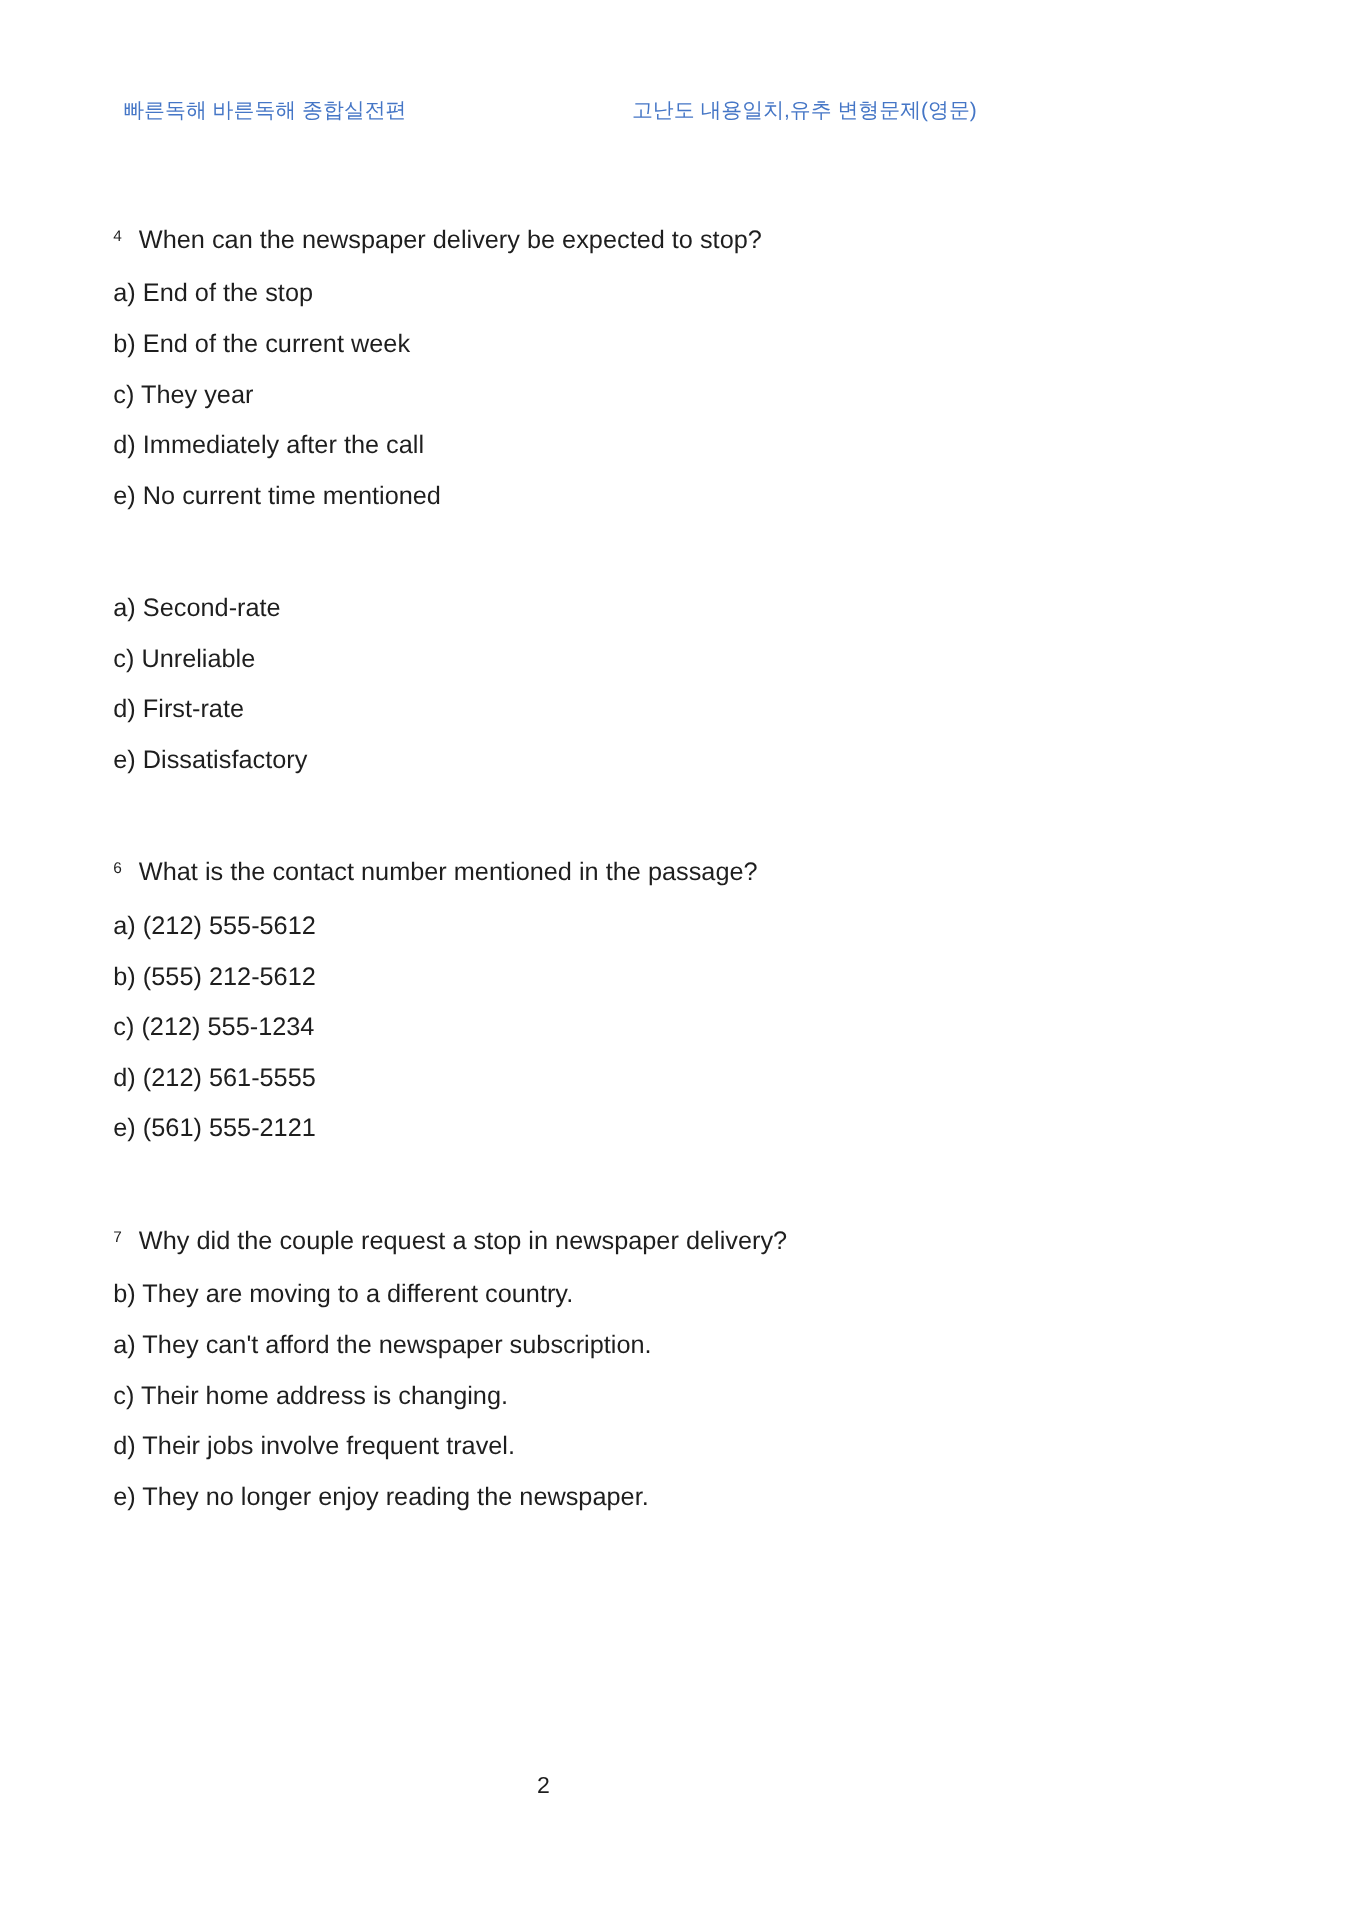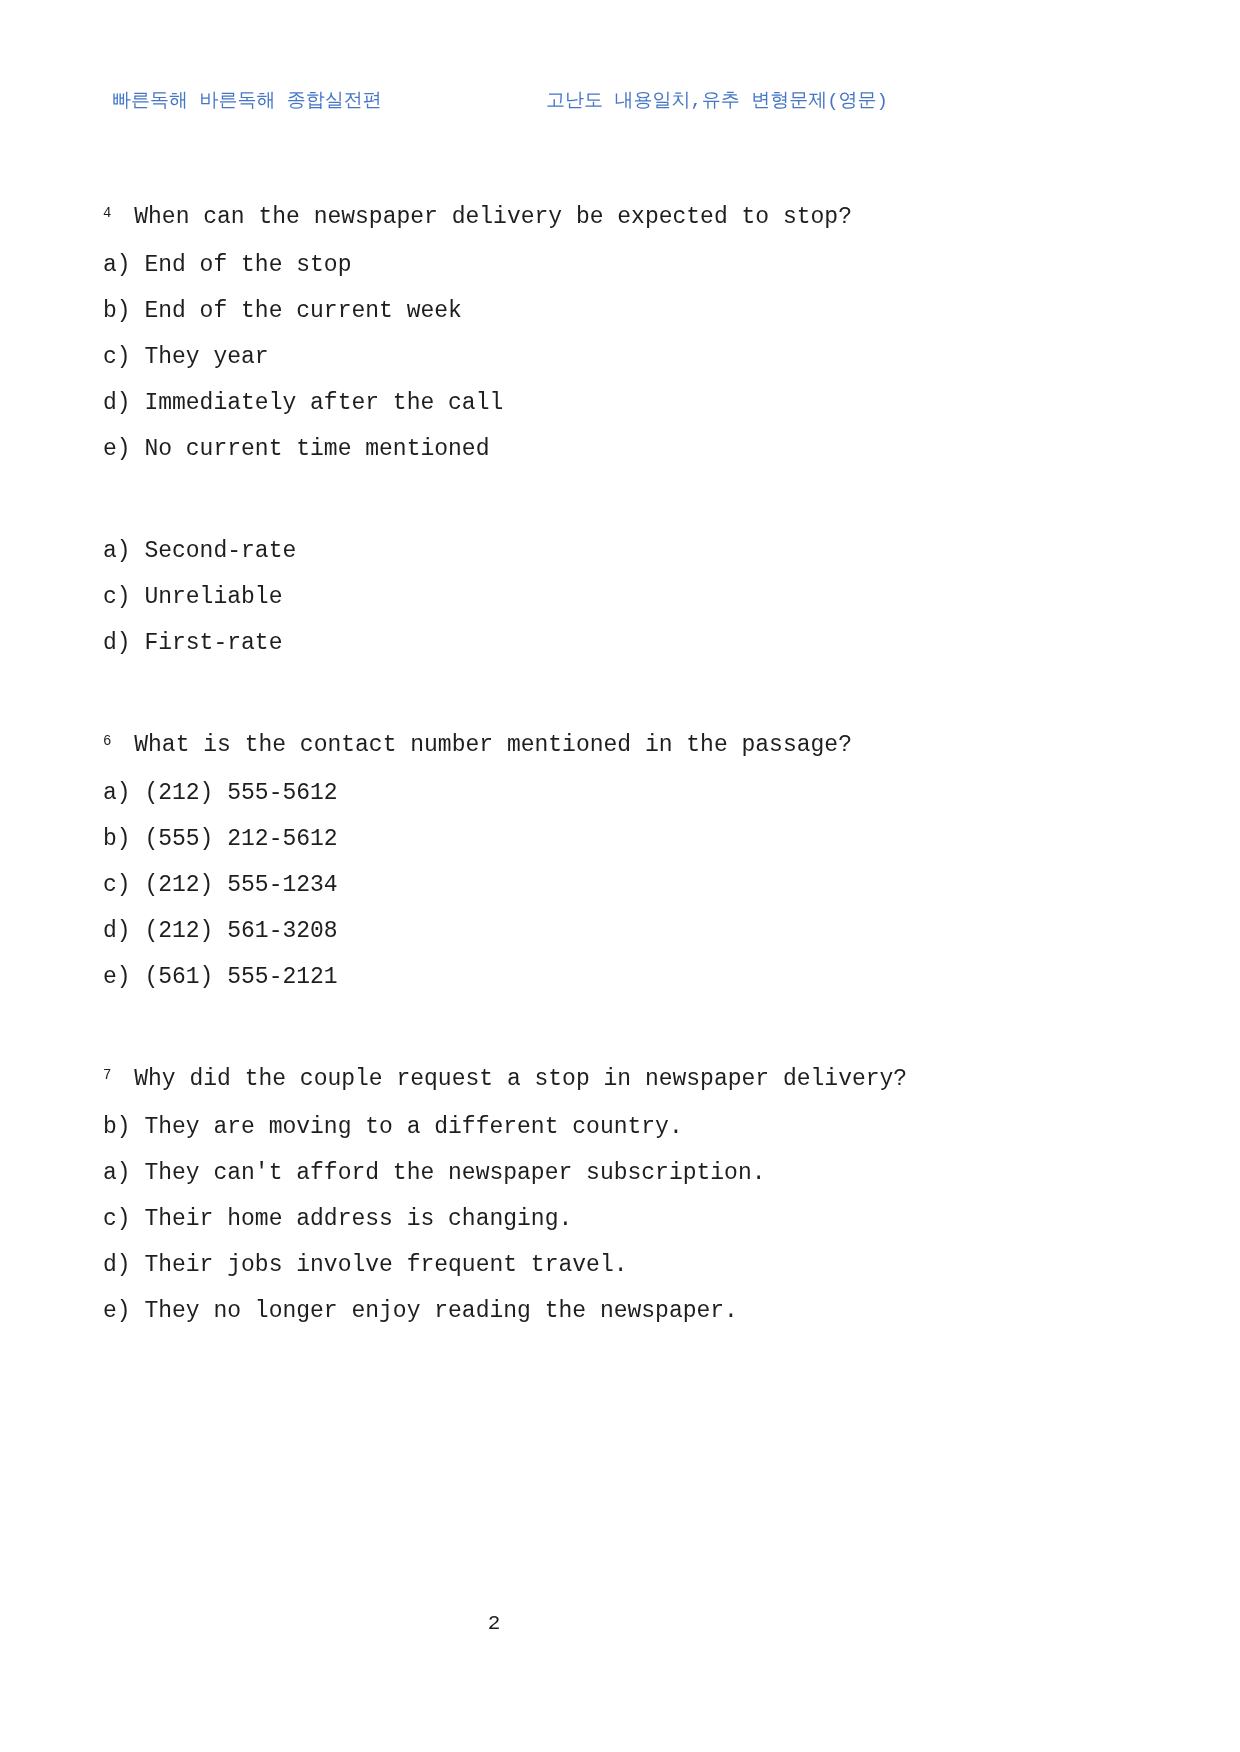--- a/index.html
+++ b/index.html
@@ -1,21 +1,21 @@
 <!DOCTYPE html>
 <html><head>
 <meta charset="utf-8">
 <style>
   html, body { margin: 0; padding: 0; background: #ffffff; }
   .page {
     position: relative;
     width: 988px;
     height: 1752px;
     background: #ffffff;
-    font-family: Liberation Mono, monospace;
+    font-family: Liberation Sans, sans-serif;
     color: #1e1e1e;
     box-sizing: border-box;
     overflow: hidden;
   }
   .header {
     display: flex;
     justify-content: space-between;
     align-items: baseline;
     padding: 88px 100px 0 112px;
     font-size: 19px;
@@ -68,31 +68,32 @@
       <div class="option">b) End of the current week</div>
       <div class="option">c) They year</div>
       <div class="option">d) Immediately after the call</div>
       <div class="option">e) No current time mentioned</div>
     </div>
 
     <div class="question">
       <div class="option">a) Second-rate</div>
       <div class="option">c) Unreliable</div>
       <div class="option">d) First-rate</div>
+      <div class="option">e) Dissatisfactory</div>
     </div>
 
     <div class="question">
       <div class="q-title">
         <span class="q-num">6</span>
         <span>What is the contact number mentioned in the passage?</span>
       </div>
       <div class="option">a) (212) 555-5612</div>
       <div class="option">b) (555) 212-5612</div>
       <div class="option">c) (212) 555-1234</div>
-      <div class="option">d) (212) 561-3208</div>
+      <div class="option">d) (212) 561-5555</div>
       <div class="option">e) (561) 555-2121</div>
     </div>
 
     <div class="question">
       <div class="q-title">
         <span class="q-num">7</span>
         <span>Why did the couple request a stop in newspaper delivery?</span>
       </div>
       <div class="option">b) They are moving to a different country.</div>
       <div class="option">a) They can't afford the newspaper subscription.</div>

